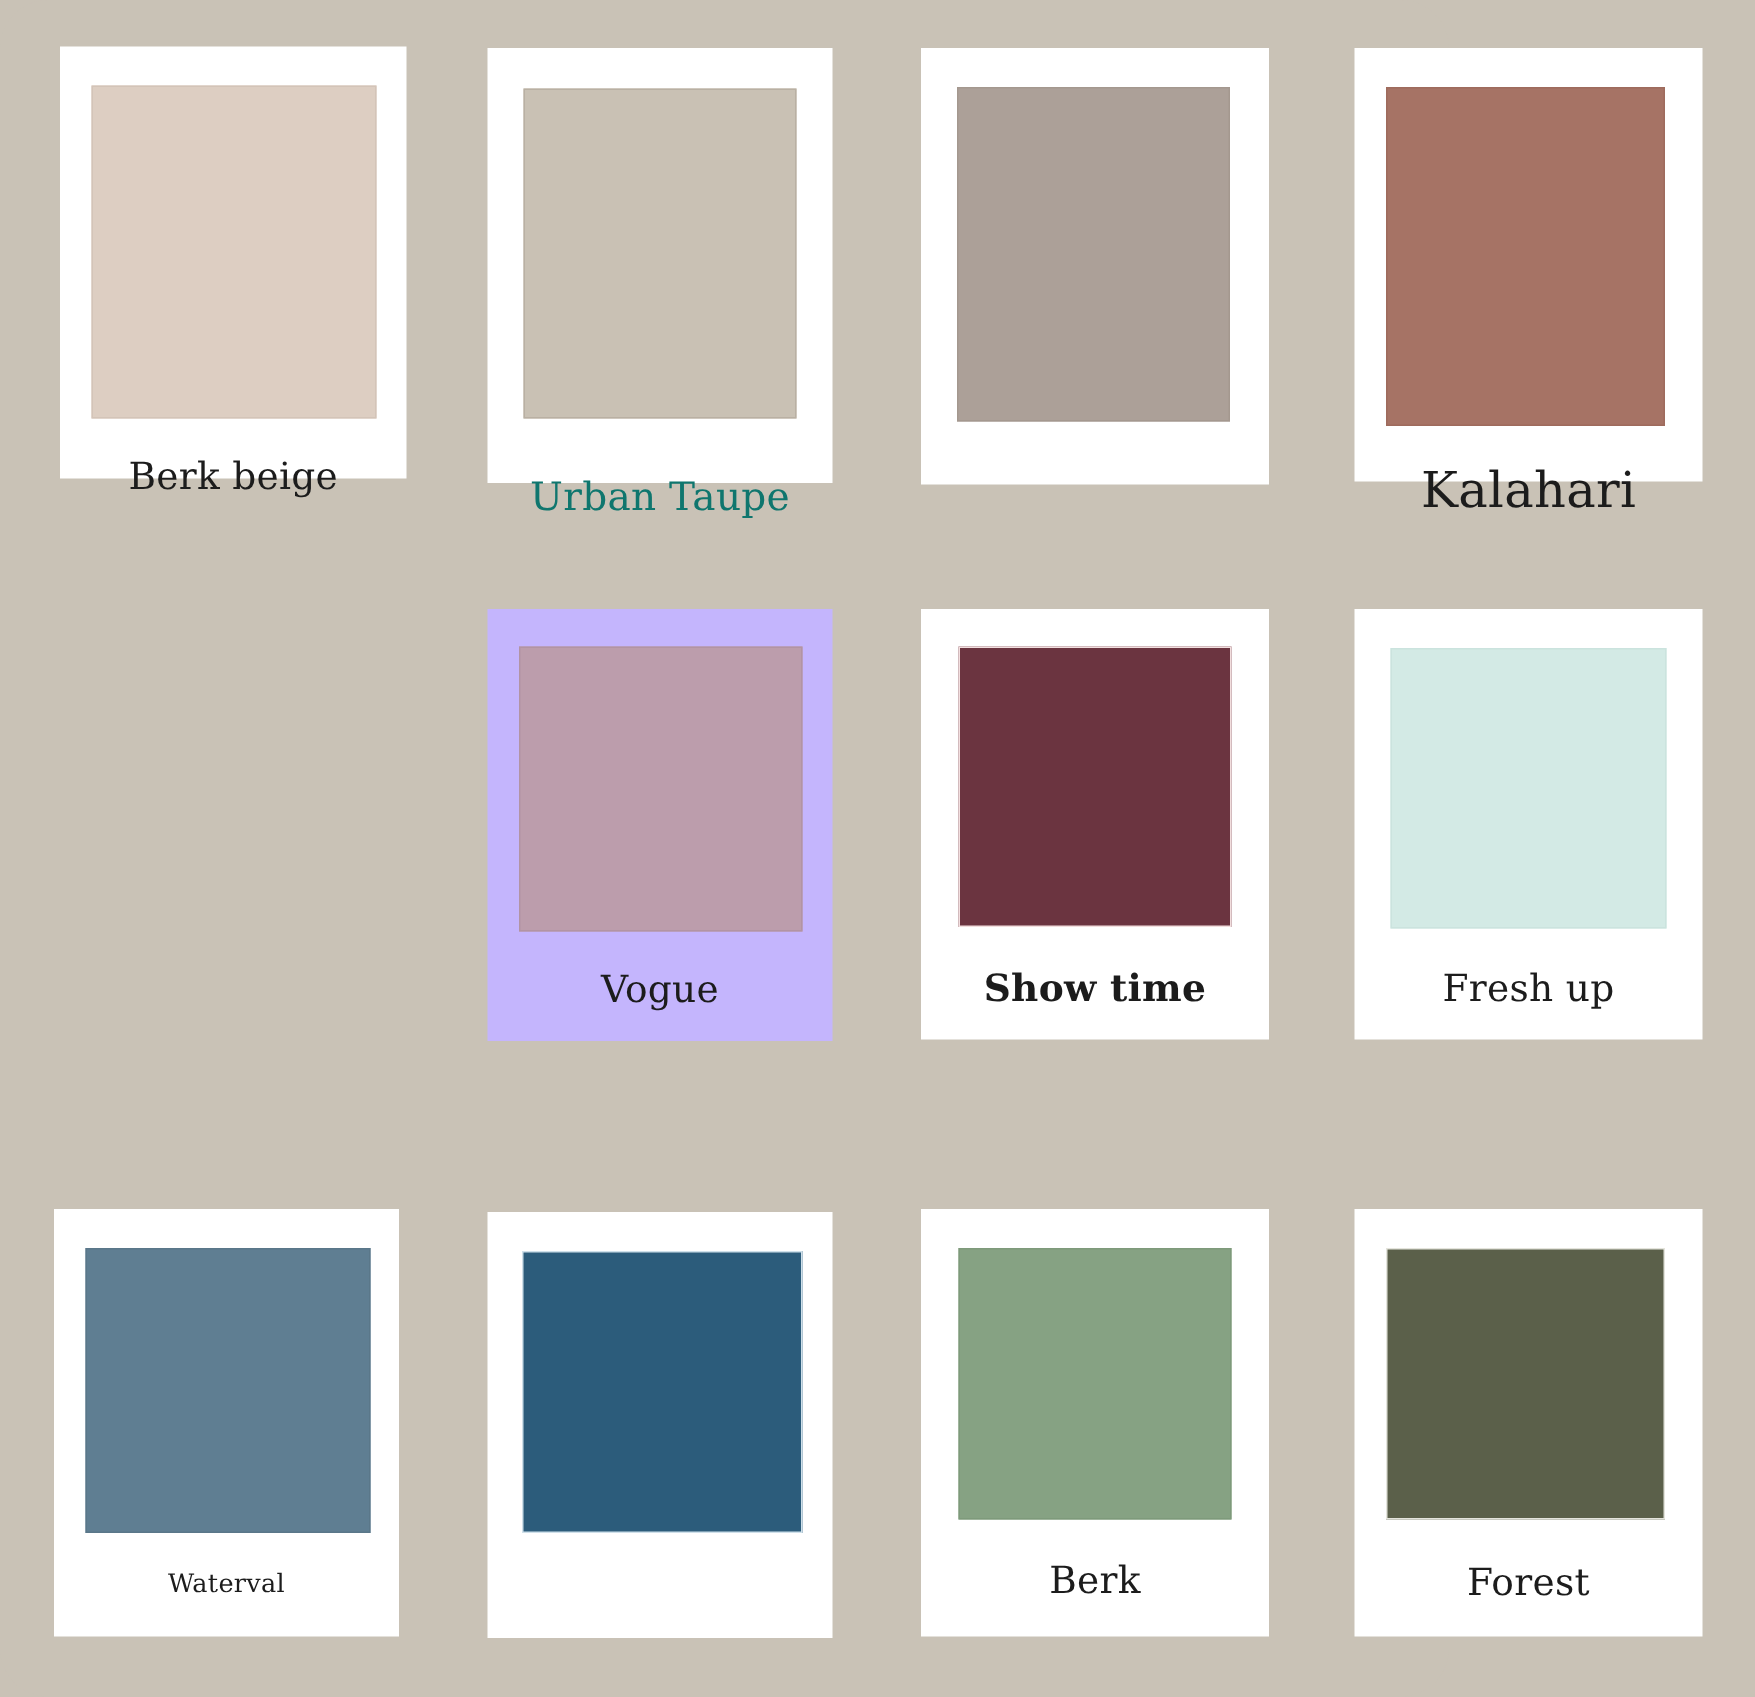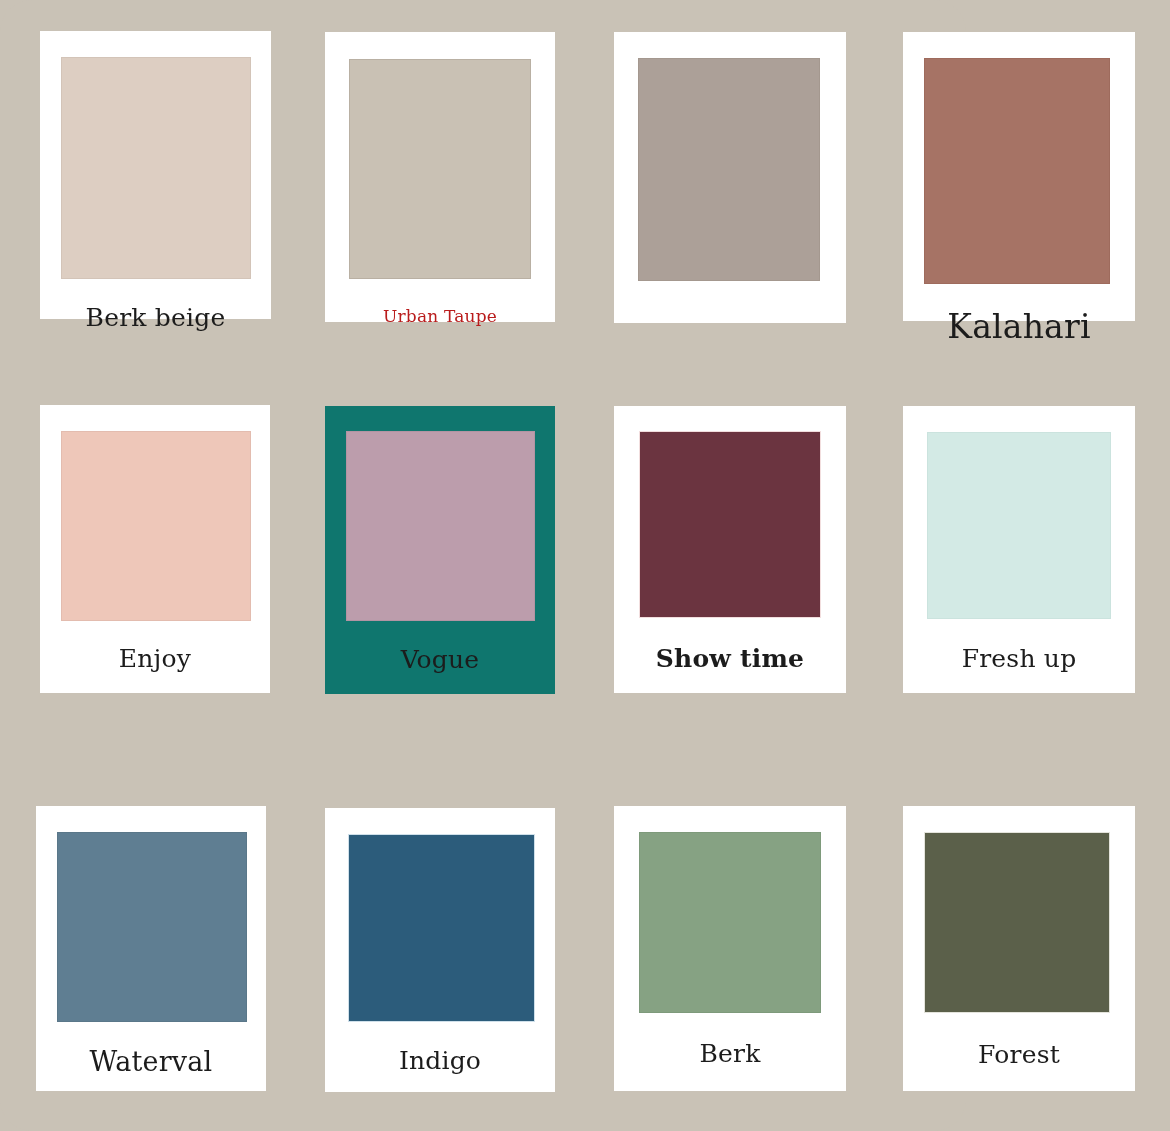--- a/index.html
+++ b/index.html
@@ -51,52 +51,47 @@
 </head>
 <body>
 
 <div id="palette-board" style="background: rgb(201, 194, 182);">
     <div class="swatch-card" style="left: 40px; top: 31px; width: 231px; height: 288px; background: rgb(255, 255, 255);">
       <div class="swatch-color" title="Berk beige" style="left: 21px; top: 26px; width: 190px; height: 222px; background: rgb(221, 206, 194); border: 1px solid rgb(211, 196, 184);"></div>
       <div class="swatch-label" style="top: 272px; font-size: 25px; color: rgb(28, 28, 28);">Berk beige</div>
     </div>
     <div class="swatch-card" style="left: 325px; top: 32px; width: 230px; height: 290px; background: rgb(255, 255, 255);">
       <div class="swatch-color" title="Urban Taupe" style="left: 24px; top: 27px; width: 182px; height: 220px; background: rgb(201, 193, 180); border: 1px solid rgb(185, 176, 163);"></div>
-      <div class="swatch-label" style="top: 274px; font-size: 17px; color: #b91c1c;">Urban Taupe</div>
+      <div class="swatch-label" style="top: 285px; font-size: 26px; color: #0f766e;">Urban Taupe</div>
     </div>
     <div class="swatch-card" style="left: 614px; top: 32px; width: 232px; height: 291px; background: rgb(255, 255, 255);">
       <div class="swatch-color" title="Leem" style="left: 24px; top: 26px; width: 182px; height: 223px; background: rgb(172, 160, 152); border: 1px solid rgb(164, 152, 143);"></div>
     </div>
     <div class="swatch-card" style="left: 903px; top: 32px; width: 232px; height: 289px; background: rgb(255, 255, 255);">
       <div class="swatch-color" title="Kalahari" style="left: 21px; top: 26px; width: 186px; height: 226px; background: rgb(166, 115, 101); border: 1px solid rgb(158, 107, 93);"></div>
       <div class="swatch-label" style="top: 275px; font-size: 33px; color: rgb(28, 28, 28);">Kalahari</div>
     </div>
-    <div class="swatch-card" style="left: 40px; top: 405px; width: 230px; height: 288px; background: rgb(255, 255, 255);">
-      <div class="swatch-color" title="Enjoy" style="left: 21px; top: 26px; width: 190px; height: 190px; background: rgb(238, 199, 185); border: 1px solid rgb(227, 188, 175);"></div>
-      <div class="swatch-label" style="top: 239px; font-size: 25px; color: rgb(28, 28, 28);">Enjoy</div>
-    </div>
-    <div class="swatch-card" style="left: 325px; top: 406px; width: 230px; height: 288px; background: #0f766e;">
+    <div class="swatch-card" style="left: 325px; top: 406px; width: 230px; height: 288px; background: #c4b5fd;">
       <div class="swatch-color" title="Vogue" style="left: 21px; top: 25px; width: 189px; height: 190px; background: rgb(188, 157, 172); border: 1px solid rgb(178, 148, 163);"></div>
       <div class="swatch-label" style="top: 239px; font-size: 25px; color: rgb(28, 28, 28);">Vogue</div>
     </div>
     <div class="swatch-card" style="left: 614px; top: 406px; width: 232px; height: 287px; background: rgb(255, 255, 255);">
       <div class="swatch-color" title="Show time" style="left: 25px; top: 25px; width: 182px; height: 187px; background: rgb(107, 52, 64); border: 1px solid rgb(242, 222, 222);"></div>
       <div class="swatch-label" style="top: 238px; font-size: 25px; color: rgb(28, 28, 28); font-weight: bold;">Show time</div>
     </div>
     <div class="swatch-card" style="left: 903px; top: 406px; width: 232px; height: 287px; background: rgb(255, 255, 255); padding-left: 23px;">
       <div class="swatch-color" title="Fresh up" style="left: 24px; top: 26px; width: 184px; height: 187px; background: rgb(211, 234, 229); border: 1px solid rgb(203, 227, 222);"></div>
       <div class="swatch-label" style="top: 238px; font-size: 25px; color: rgb(28, 28, 28);">Fresh up</div>
     </div>
     <div class="swatch-card" style="left: 36px; top: 806px; width: 230px; height: 285px; background: rgb(255, 255, 255);">
       <div class="swatch-color" title="Waterval" style="left: 21px; top: 26px; width: 190px; height: 190px; background: rgb(95, 126, 146); border: 1px solid rgb(90, 119, 137);"></div>
-      <div class="swatch-label" style="top: 240px; font-size: 27px; color: rgb(28, 28, 28);">Waterval</div>
+      <div class="swatch-label" style="top: 240px; font-size: 17px; color: rgb(28, 28, 28);">Waterval</div>
     </div>
     <div class="swatch-card" style="left: 325px; top: 808px; width: 230px; height: 284px; background: rgb(255, 255, 255);">
       <div class="swatch-color" title="Indigo" style="left: 23px; top: 26px; width: 187px; height: 188px; background: rgb(44, 92, 123); border: 1px solid rgb(207, 224, 234);"></div>
-      <div class="swatch-label" style="top: 238px; font-size: 25px; color: rgb(28, 28, 28);">Indigo</div>
     </div>
     <div class="swatch-card" style="left: 614px; top: 806px; width: 232px; height: 285px; background: rgb(255, 255, 255);">
       <div class="swatch-color" title="Keen" style="left: 25px; top: 26px; width: 182px; height: 181px; background: rgb(134, 162, 131); border: 1px solid rgb(126, 154, 123);"></div>
       <div class="swatch-label" style="top: 233px; font-size: 25px; color: rgb(28, 28, 28);">Berk</div>
     </div>
     <div class="swatch-card" style="left: 903px; top: 806px; width: 232px; height: 285px; background: rgb(255, 255, 255); padding-left: 40px;">
       <div class="swatch-color" title="Forest" style="left: 21px; top: 26px; width: 186px; height: 181px; background: rgb(91, 96, 74); border: 1px solid rgb(228, 228, 220);"></div>
       <div class="swatch-label" style="top: 234px; font-size: 25px; color: rgb(28, 28, 28);">Forest</div>
     </div>
   </div>

